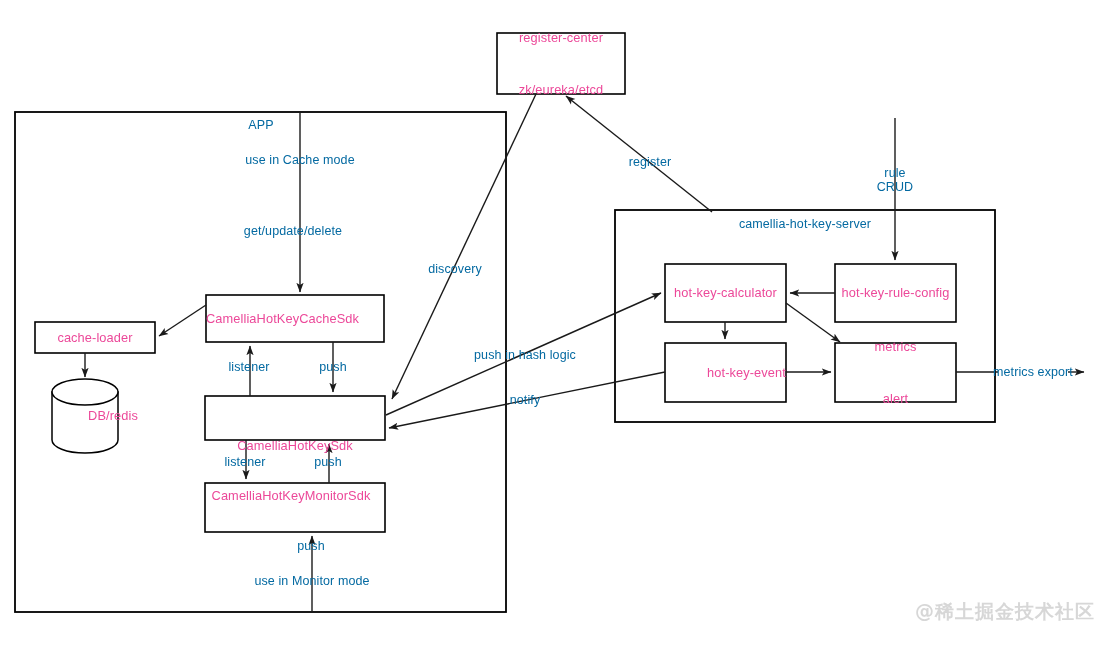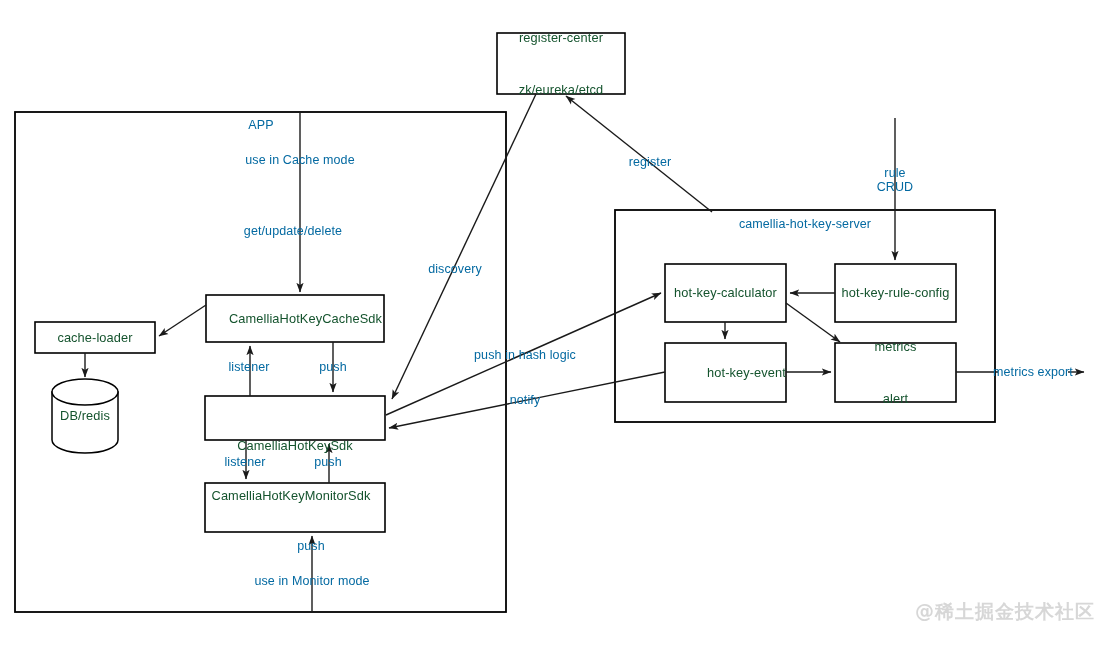--- a/index.html
+++ b/index.html
@@ -54,21 +54,21 @@
   .lbl.center {
     transform: translateX(-50%);
     text-align: center;
   }
   .boxlabel {
     position: absolute;
     display: flex;
     align-items: center;
     justify-content: center;
     text-align: center;
-    color: #14532d;
+    color: #ec4899;
     font-size: 12.8px;
     line-height: 16px;
     letter-spacing: 0.1px;
     gap: 36px;
   }
   .watermark {
     position: absolute;
     right: 16px;
     bottom: 28px;
     color: #d7d7d7;
@@ -156,23 +156,23 @@
   <div class="lbl center" style="left:261px; top:118px;">APP</div>
   <div class="lbl center" style="left:805px; top:217px;">camellia-hot-key-server</div>
 
   <div class="boxlabel" style="left:497px; top:33px; width:128px; height:61px; flex-direction:column;">
     <span>register-center</span>
     <span>zk/eureka/etcd</span>
   </div>
 
   <div class="boxlabel" style="left:35px; top:322px; width:120px; height:31px;">cache-loader</div>
 
-  <div class="boxlabel" style="left:52px; top:405px; width:66px; height:22px;">DB/redis</div>
-
-  <div class="boxlabel" style="left:206px; top:295px; width:153px; height:47px;margin-left:23px;">CamelliaHotKeyCacheSdk</div>
+  <div class="boxlabel" style="left:52px; top:405px; width:66px; height:22px;padding-left:28px;">DB/redis</div>
+
+  <div class="boxlabel" style="left:206px; top:295px; width:153px; height:47px;">CamelliaHotKeyCacheSdk</div>
   <div class="boxlabel" style="left:205px; top:396px; width:180px; height:44px;margin-top:28px;">CamelliaHotKeySdk</div>
   <div class="boxlabel" style="left:205px; top:471px; width:172px; height:49px;">CamelliaHotKeyMonitorSdk</div>
 
   <div class="boxlabel" style="left:665px; top:264px; width:121px; height:58px;">hot-key-calculator</div>
   <div class="boxlabel" style="left:835px; top:264px; width:121px; height:58px;">hot-key-rule-config</div>
   <div class="boxlabel" style="left:686px; top:343px; width:121px; height:59px;">hot-key-event</div>
   <div class="boxlabel" style="left:835px; top:343px; width:121px; height:59px; flex-direction:column;">
     <span>metrics</span>
     <span>alert</span>
   </div>

